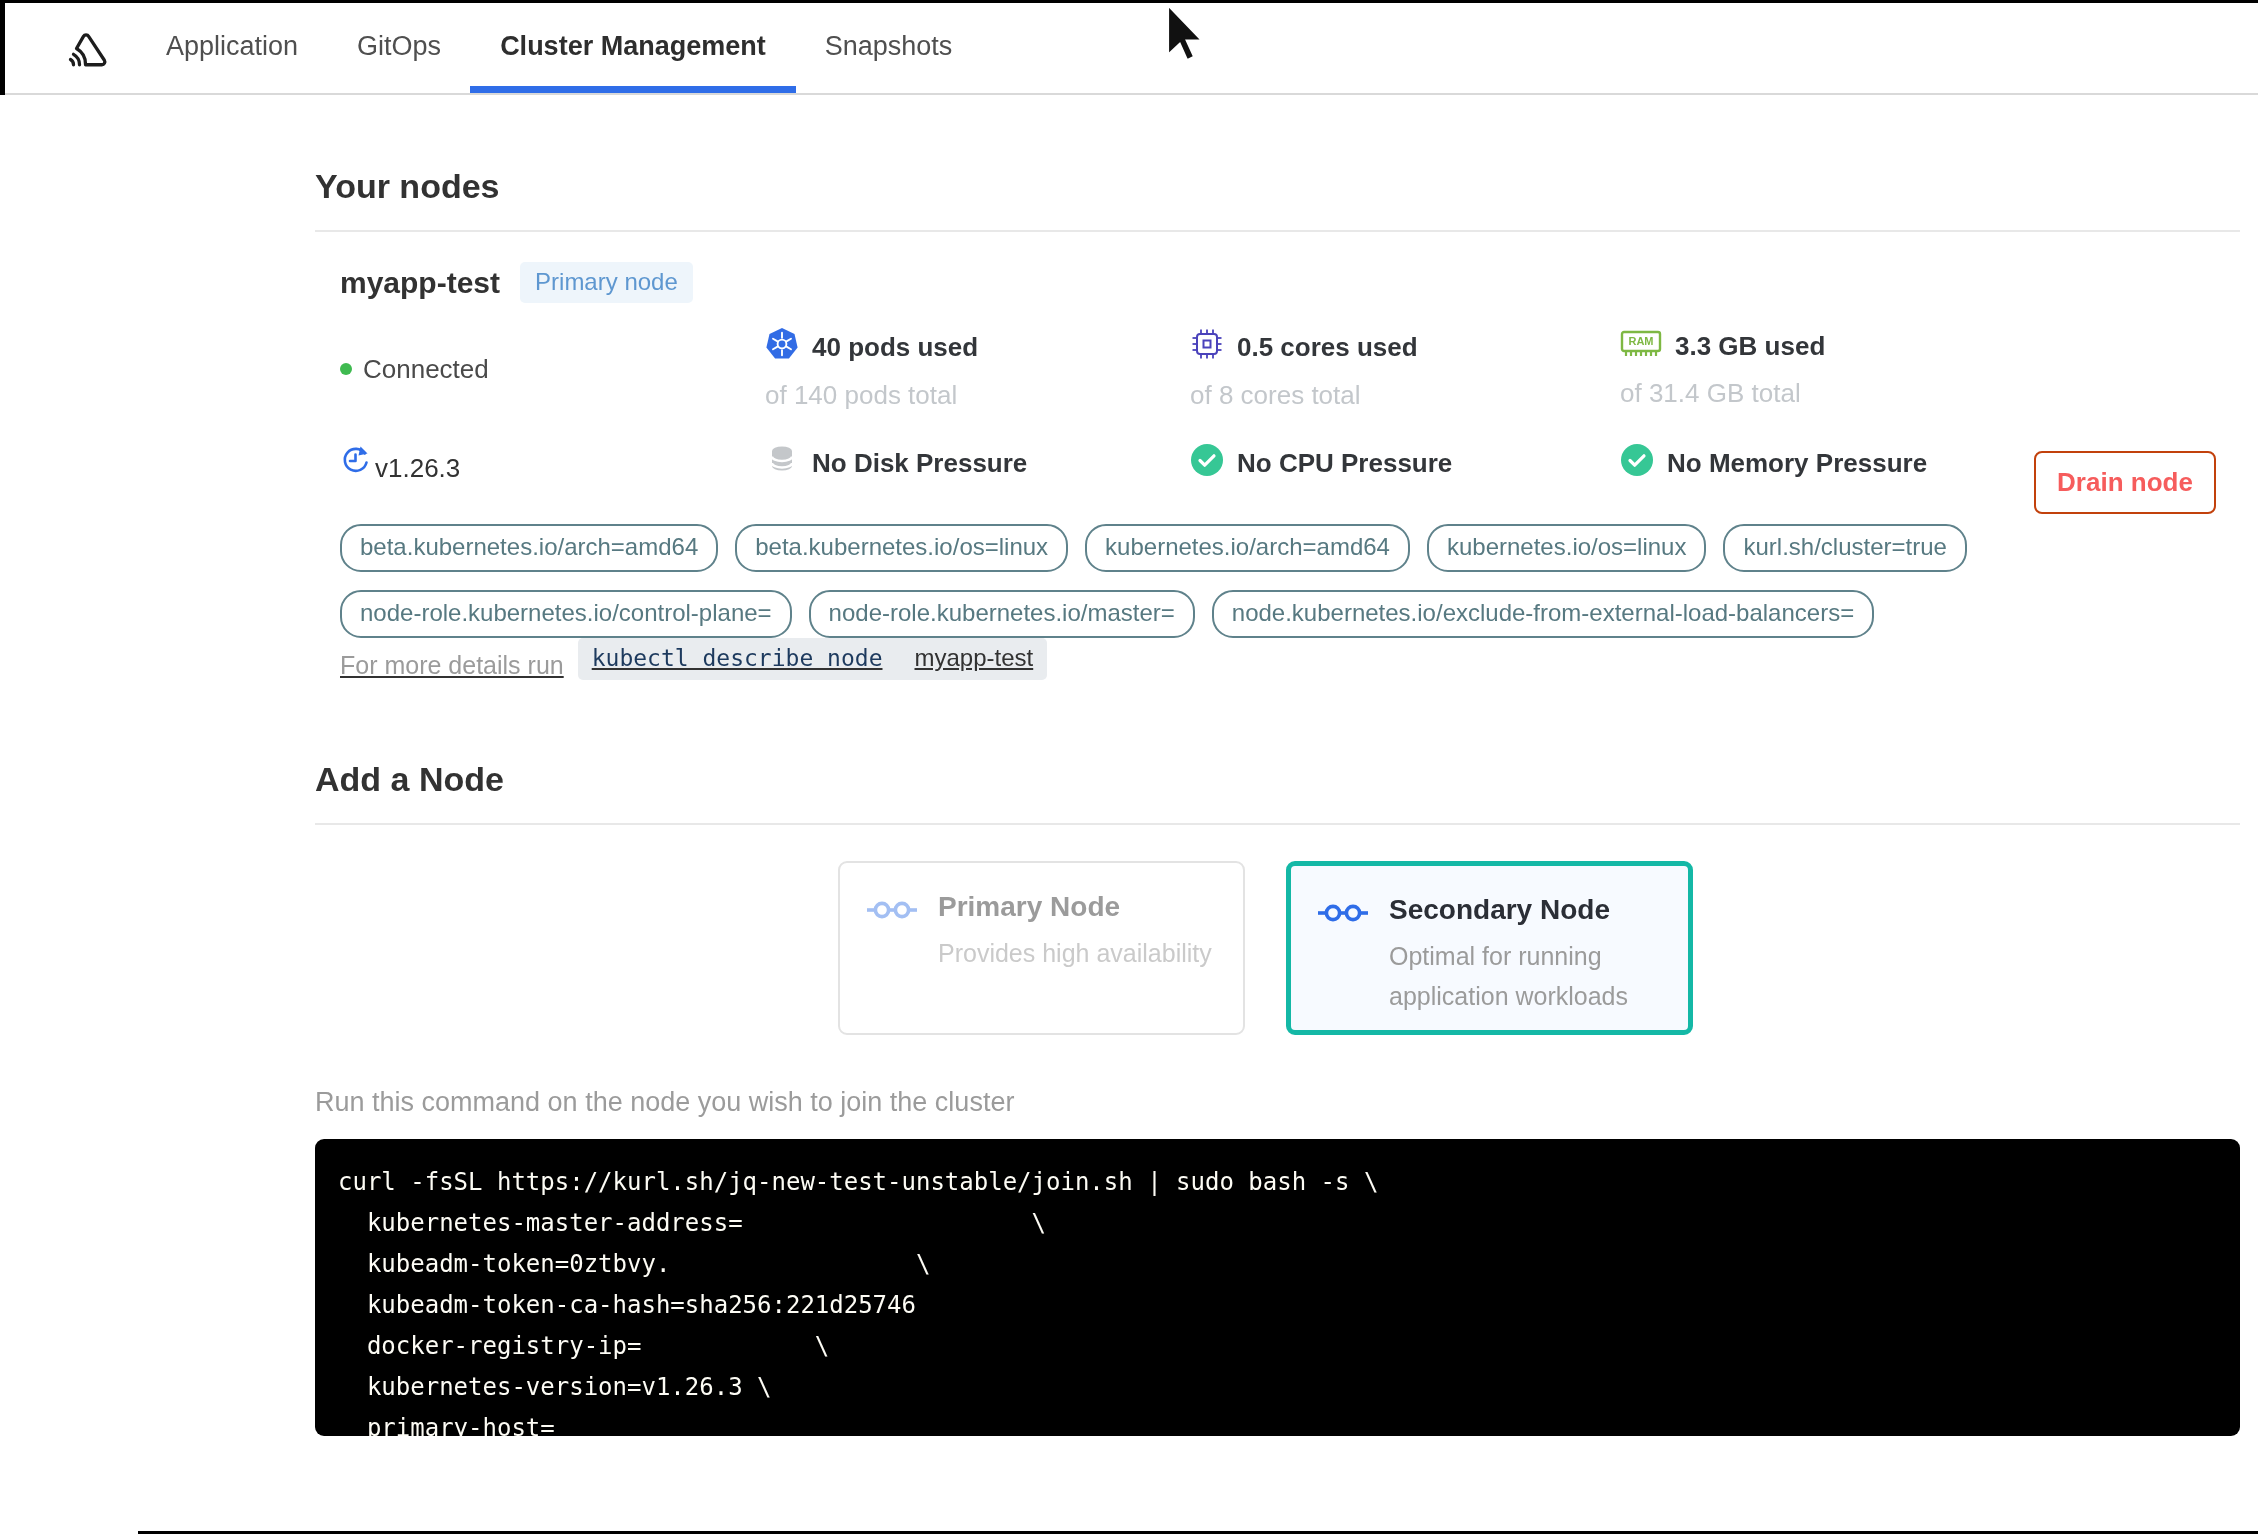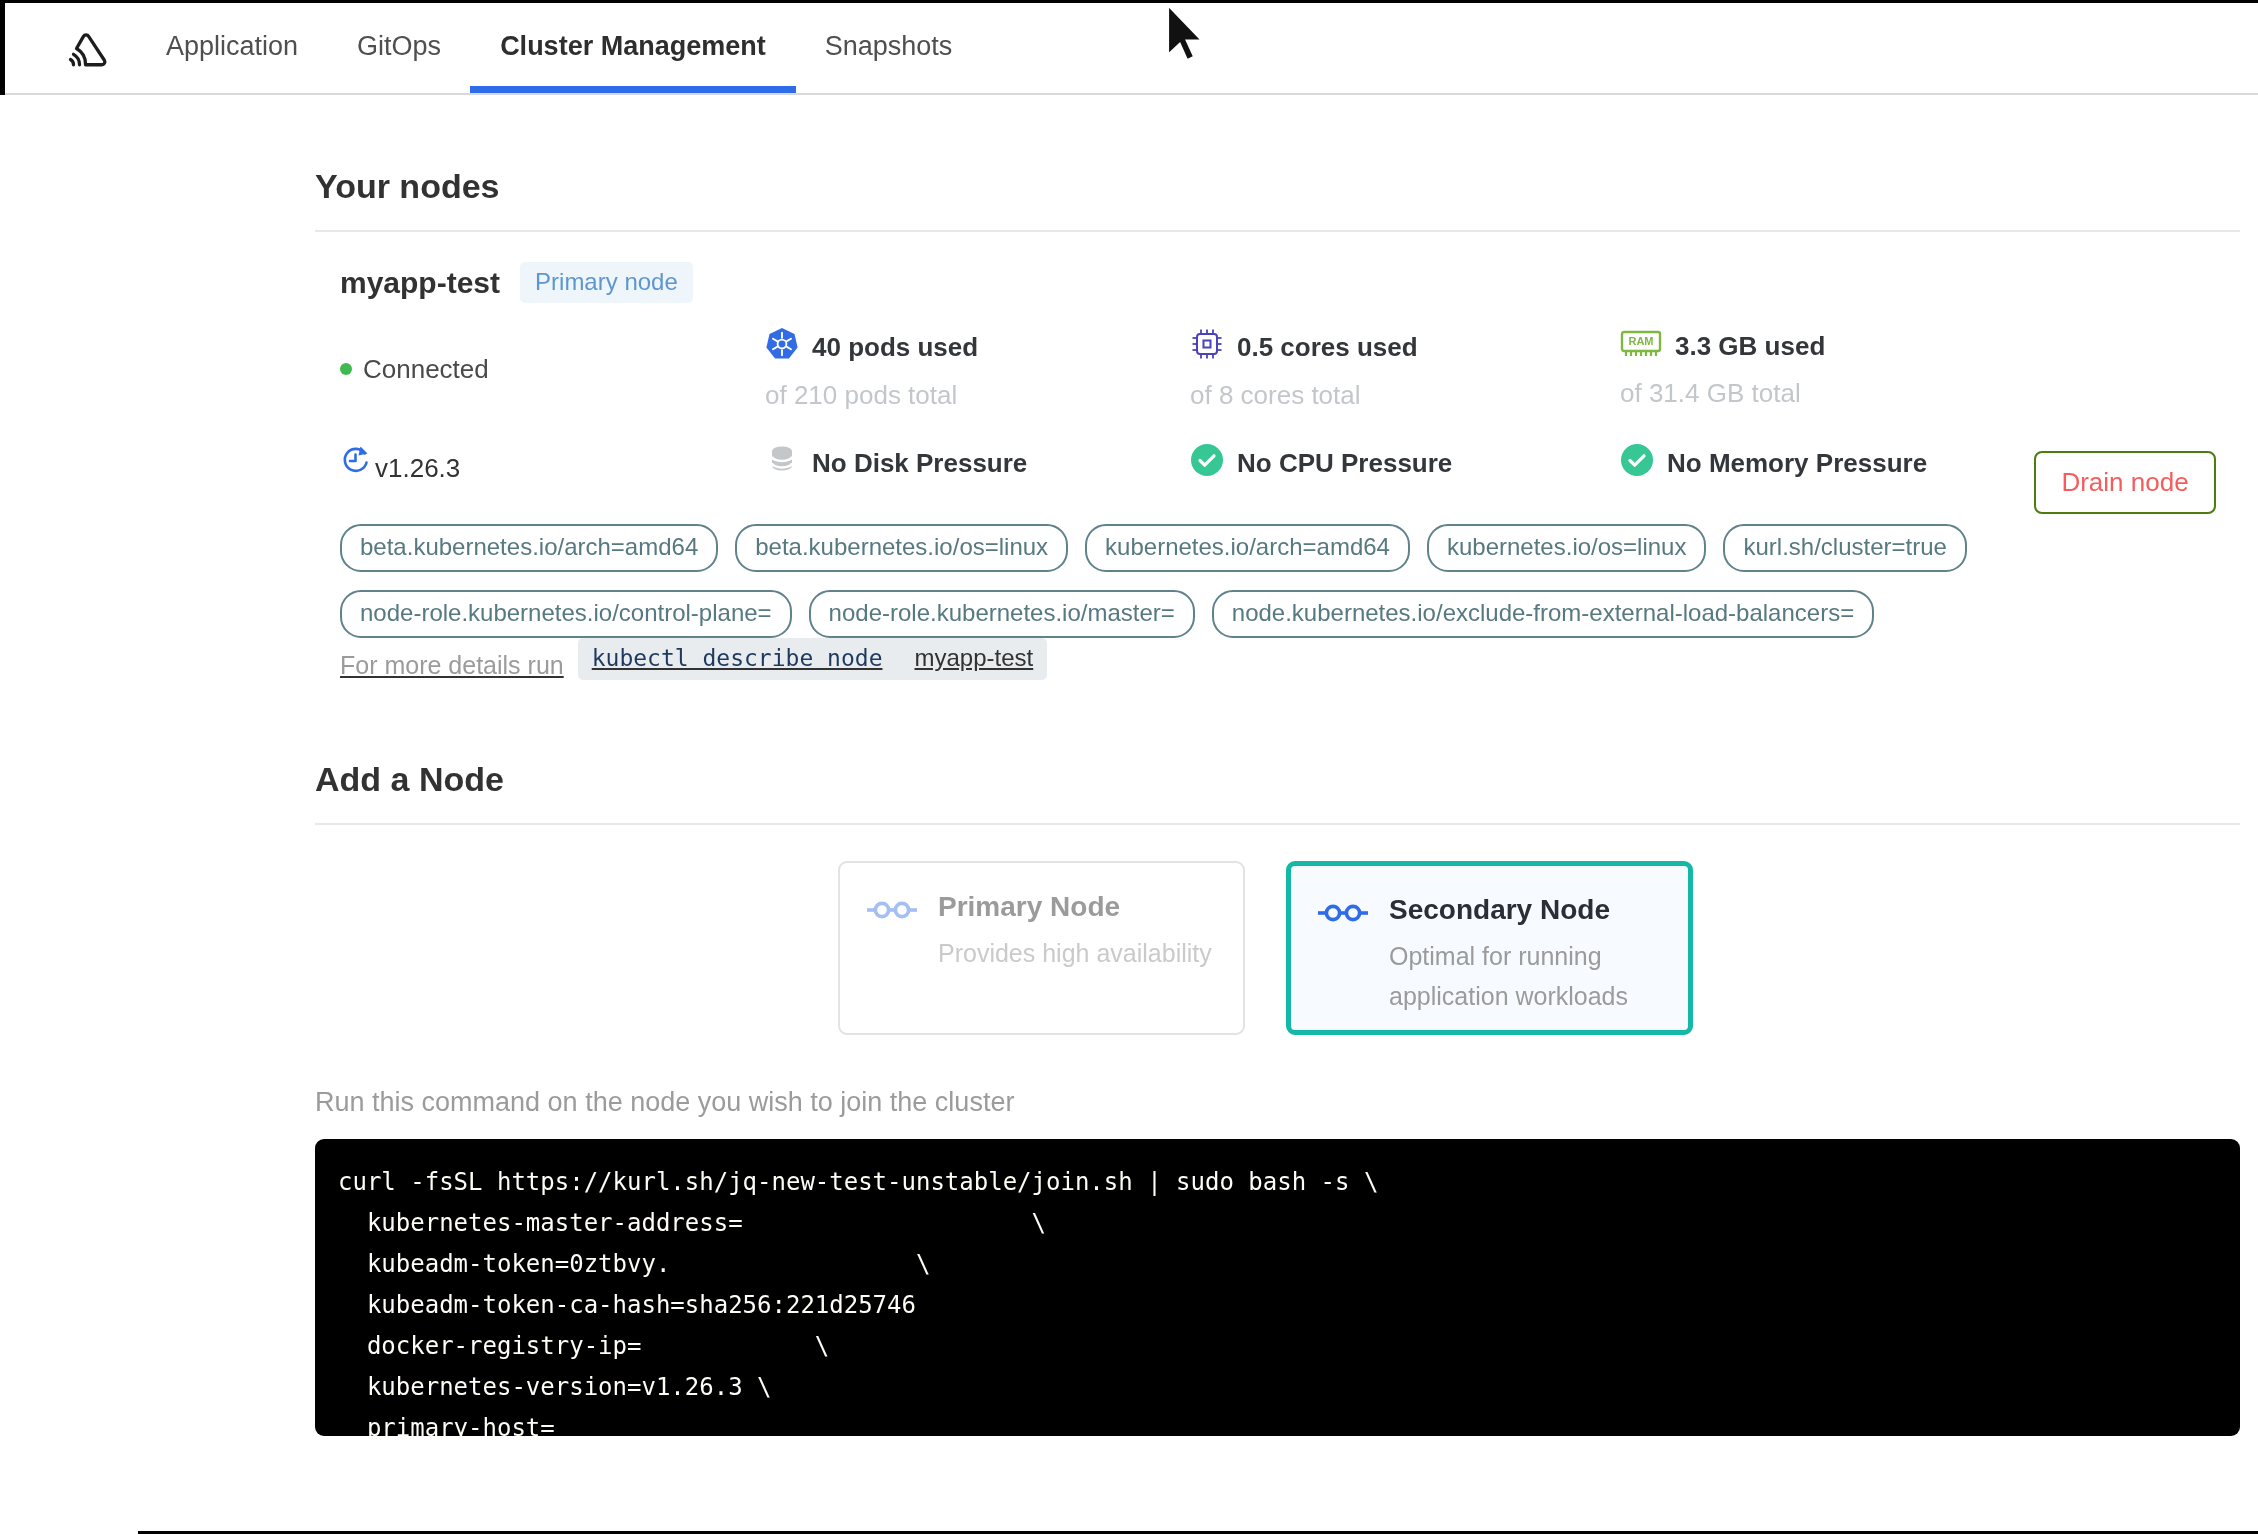--- a/index.html
+++ b/index.html
@@ -76,25 +76,25 @@
   .green-dot { width: 12px; height: 12px; border-radius: 50%; background: #3fba50; }
   .version-row { display: flex; align-items: flex-end; gap: 4px; font-size: 26px; color: #323232; }
   .cond-row { display: flex; align-items: center; gap: 13px; font-size: 26px; font-weight: 600; color: #33363a; }
 
   
   .drain-btn {
     position: absolute;
     top: 189px; right: 24px;
     width: 182px; height: 63px;
     background: #fff;
-    border: 2px solid #4d7c0f;
+    border: 2px solid #c2410c;
     border-radius: 8px;
     color: #f65c5c;
     font-family: "Liberation Sans", sans-serif;
-    font-size: 26px; font-weight: 400;
+    font-size: 26px; font-weight: 700;
     cursor: pointer;
   }
 
   
   .tags { margin-top: 40px; max-width: 1660px; display: flex; flex-wrap: wrap; gap: 18px 17px; }
   .tag {
     font-size: 24px;
     color: #577981;
     border: 2px solid #5f828b;
     border-radius: 21px;
@@ -209,21 +209,21 @@
                   <line x1="21.5" y1="14.4" x2="26" y2="11.8"></line>
                   <line x1="21.5" y1="19.6" x2="26" y2="22.2"></line>
                   <line x1="17" y1="23.2" x2="17" y2="28.2"></line>
                   <line x1="12.5" y1="19.6" x2="8" y2="22.2"></line>
                   <line x1="12.5" y1="14.4" x2="8" y2="11.8"></line>
                 </g>
               </svg>
             </span>
             <span>40 pods used</span>
           </div>
-          <div class="stat-sub">of 210 pods total</div>
+          <div class="stat-sub">of 140 pods total</div>
         </div>
 
         <div>
           <div class="stat-main">
             <span>
               <svg width="34" height="34" viewBox="0 0 34 34" fill="none" stroke="#4a42bb" stroke-width="2">
                 <rect x="7" y="7" width="20" height="20" rx="3"></rect>
                 <rect x="13.5" y="13.5" width="7" height="7"></rect>
                 <g stroke-width="1.8">
                   <line x1="11" y1="2.5" x2="11" y2="7"></line>

